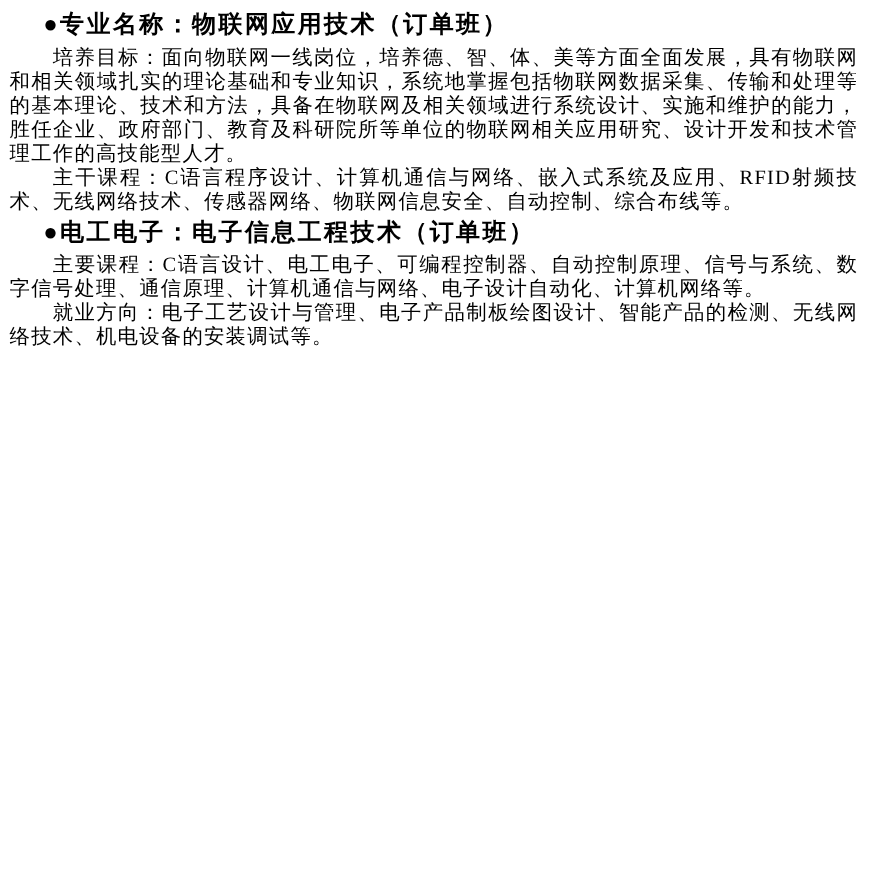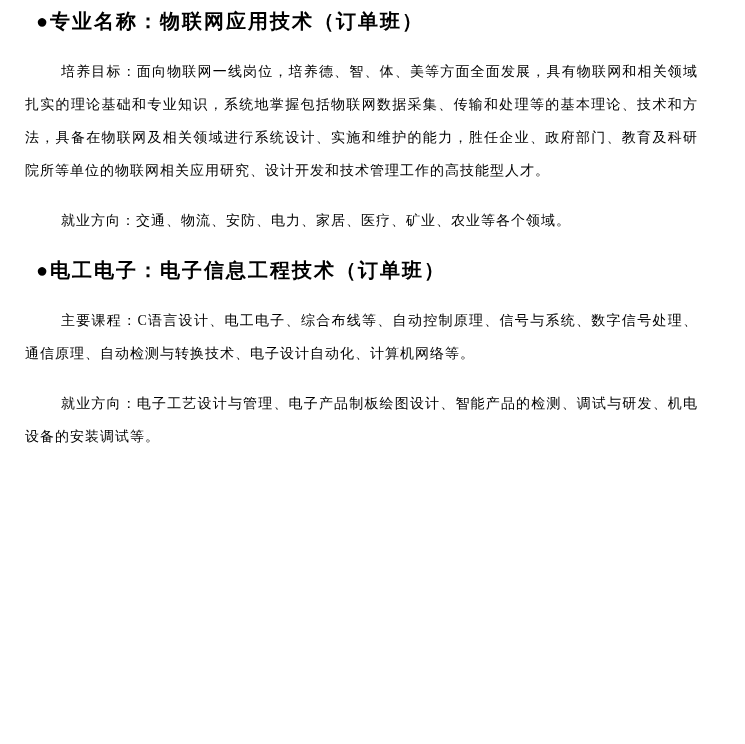--- a/index.html
+++ b/index.html
@@ -24,39 +24,39 @@
   .heading {
     margin: 0;
     font-size: 20px;
     font-weight: 700;
     line-height: 33px;
     letter-spacing: 2px;
     text-indent: 28px;
     white-space: nowrap;
   }
   .para {
-    margin: 17px;
-    font-size: 14px;
-    line-height: 33px;
+    margin: 0;
+    font-size: 17px;
+    line-height: 20px;
     letter-spacing: 1px;
     text-align: justify;
     text-justify: inter-character;
     text-indent: 36px;
   }
 </style>
 </head>
 <body>
 
 <div class="page">
 
   <section>
     <h2 class="heading">●专业名称：物联网应用技术（订单班）</h2>
     <p class="para">培养目标：面向物联网一线岗位，培养德、智、体、美等方面全面发展，具有物联网和相关领域扎实的理论基础和专业知识，系统地掌握包括物联网数据采集、传输和处理等的基本理论、技术和方法，具备在物联网及相关领域进行系统设计、实施和维护的能力，胜任企业、政府部门、教育及科研院所等单位的物联网相关应用研究、设计开发和技术管理工作的高技能型人才。</p>
-    <p class="para">就业方向：交通、物流、安防、电力、家居、医疗、矿业、农业等各个领域。</p>
+    <p class="para">主干课程：C语言程序设计、计算机通信与网络、嵌入式系统及应用、RFID射频技术、无线网络技术、传感器网络、物联网信息安全、自动控制、综合布线等。</p>
   </section>
 
   <section>
     <h2 class="heading">●电工电子：电子信息工程技术（订单班）</h2>
-    <p class="para">主要课程：C语言设计、电工电子、综合布线等、自动控制原理、信号与系统、数字信号处理、通信原理、自动检测与转换技术、电子设计自动化、计算机网络等。</p>
-    <p class="para">就业方向：电子工艺设计与管理、电子产品制板绘图设计、智能产品的检测、调试与研发、机电设备的安装调试等。</p>
+    <p class="para">主要课程：C语言设计、电工电子、可编程控制器、自动控制原理、信号与系统、数字信号处理、通信原理、计算机通信与网络、电子设计自动化、计算机网络等。</p>
+    <p class="para">就业方向：电子工艺设计与管理、电子产品制板绘图设计、智能产品的检测、无线网络技术、机电设备的安装调试等。</p>
   </section>
 
 </div>
 
 </body></html>

